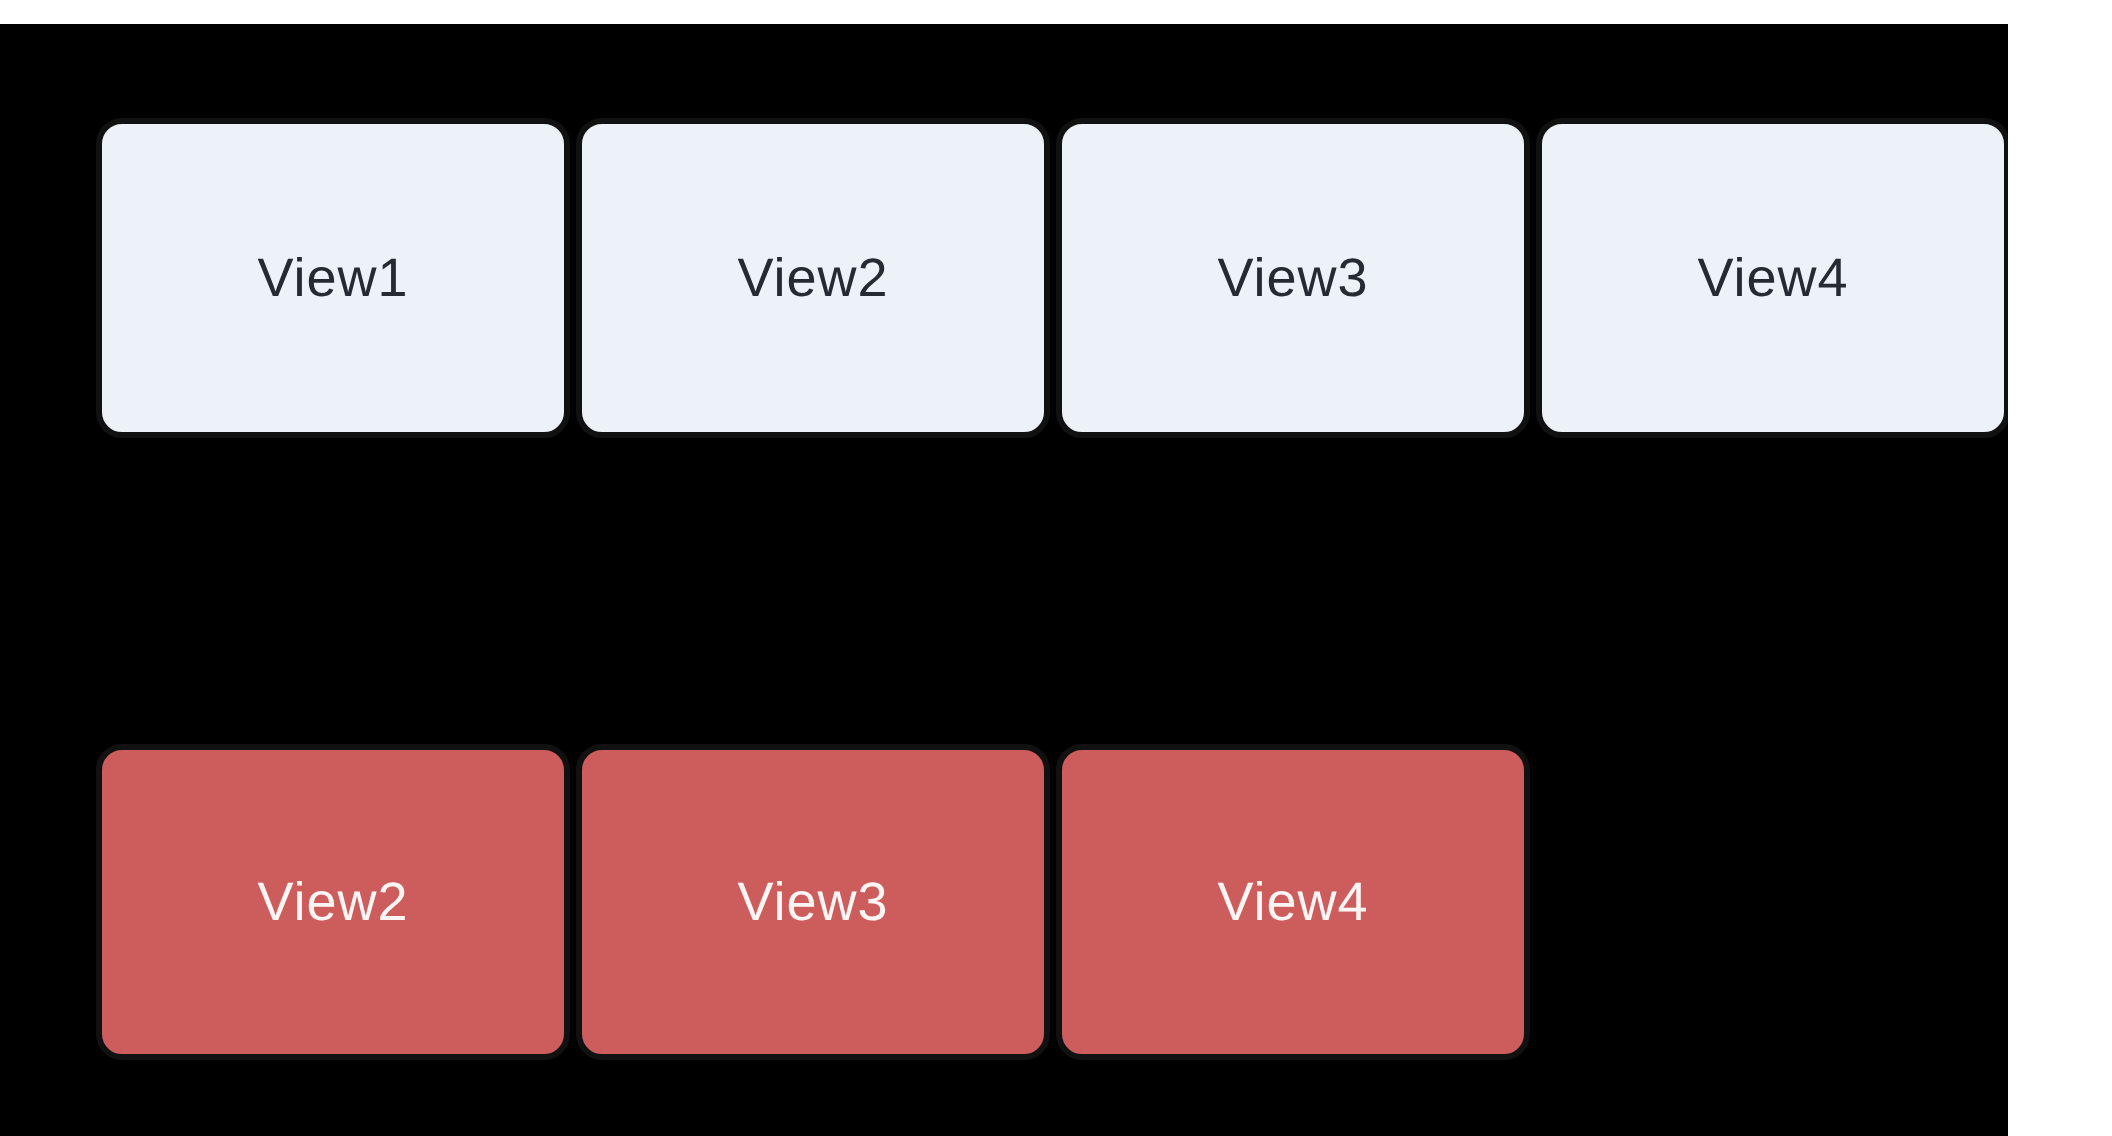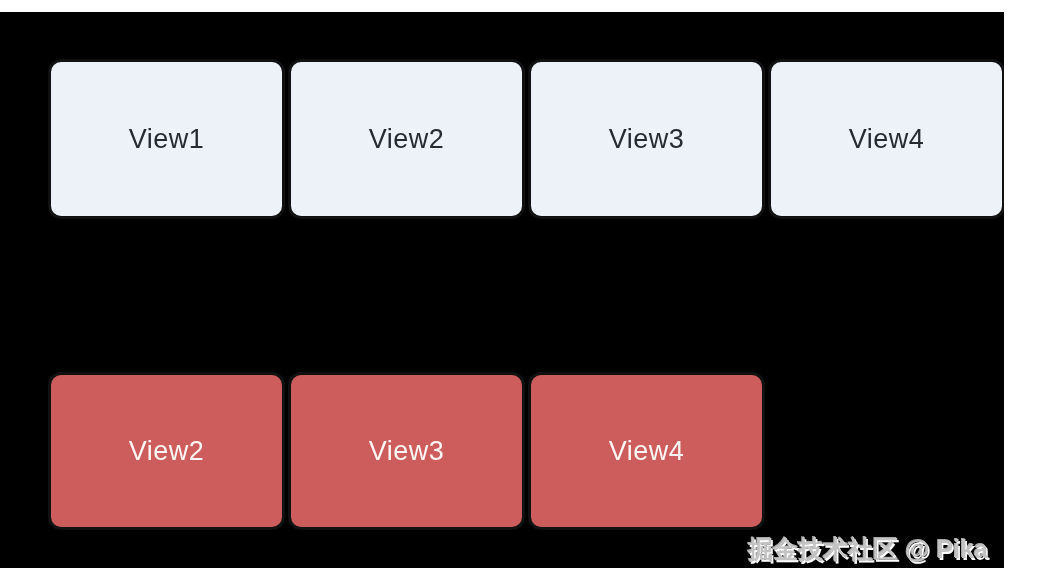--- a/index.html
+++ b/index.html
@@ -72,15 +72,14 @@
     <div class="view-box light">View3</div>
     <div class="view-box light">View4</div>
   </div>
 
   <div class="row row-bottom">
     <div class="view-box red">View2</div>
     <div class="view-box red">View3</div>
     <div class="view-box red">View4</div>
   </div>
 
-  <div class="watermark">掘金技术社区 @ Pika</div>
 
 </div>
 
 </body></html>

